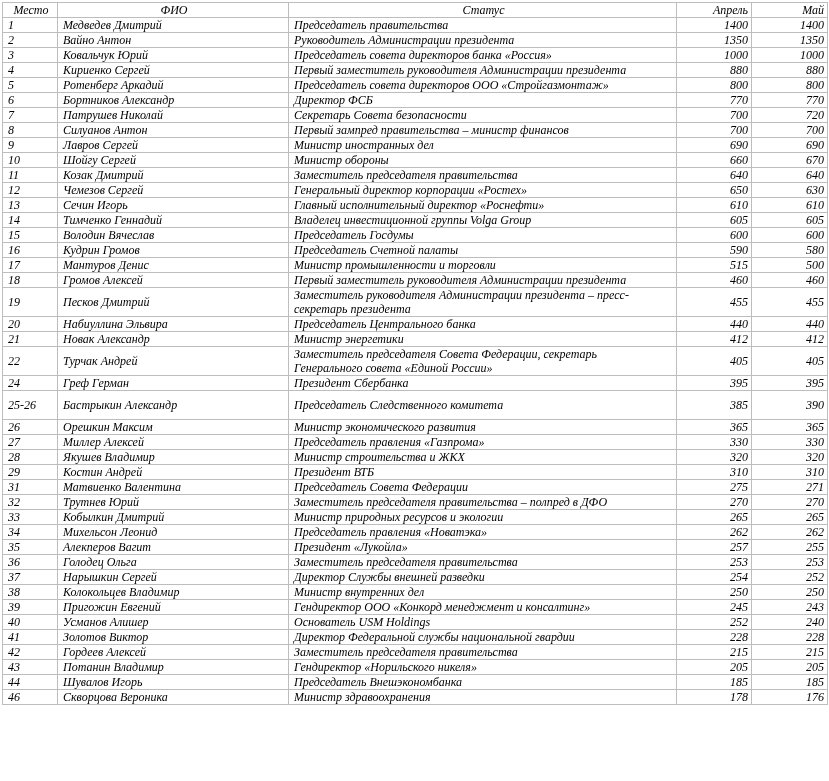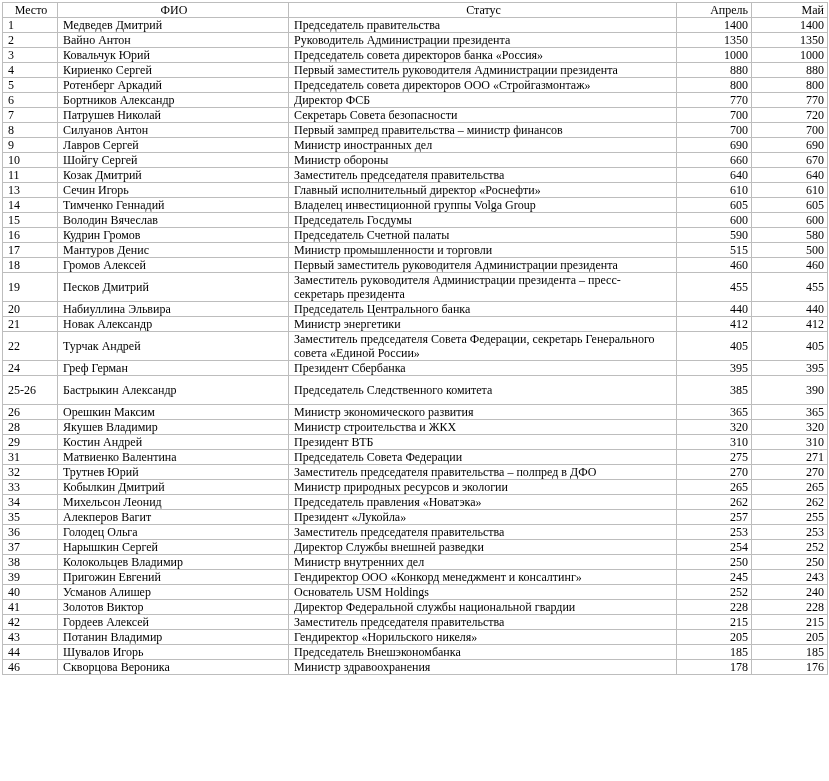--- a/index.html
+++ b/index.html
@@ -10,20 +10,21 @@
     body {
       width: 829px;
       height: 781px;
       overflow: hidden;
       font-family: "Liberation Serif", "DejaVu Serif", serif;
       font-size: 12px;
       color: #000000;
     }
     .wrap {
       padding: 2px 0 0 2px;
+      font-style: italic;
     }
     table {
       border-collapse: collapse;
       table-layout: fixed;
       width: 825px;
     }
     col.c-place { width: 55px; }
     col.c-name { width: 231px; }
     col.c-status { width: 388px; }
     col.c-apr { width: 75px; }
@@ -149,20 +150,27 @@
           <td class="num">670</td>
         </tr>
         <tr>
           <td class="place">11</td>
           <td>Козак Дмитрий</td>
           <td class="status">Заместитель председателя правительства</td>
           <td class="num">640</td>
           <td class="num">640</td>
         </tr>
         <tr>
+          <td class="place">12</td>
+          <td>Чемезов Сергей</td>
+          <td class="status">Генеральный директор корпорации «Ростех»</td>
+          <td class="num">650</td>
+          <td class="num">630</td>
+        </tr>
+        <tr>
           <td class="place">13</td>
           <td>Сечин Игорь</td>
           <td class="status">Главный исполнительный директор «Роснефти»</td>
           <td class="num">610</td>
           <td class="num">610</td>
         </tr>
         <tr>
           <td class="place">14</td>
           <td>Тимченко Геннадий</td>
           <td class="status"> Владелец инвестиционной группы Volga Group</td>
@@ -240,20 +248,27 @@
           <td class="num">390</td>
         </tr>
         <tr>
           <td class="place">26</td>
           <td>Орешкин Максим</td>
           <td class="status">Министр экономического развития</td>
           <td class="num">365</td>
           <td class="num">365</td>
         </tr>
         <tr>
+          <td class="place">27</td>
+          <td>Миллер Алексей</td>
+          <td class="status"> Председатель правления «Газпрома»</td>
+          <td class="num">330</td>
+          <td class="num">330</td>
+        </tr>
+        <tr>
           <td class="place">28</td>
           <td>Якушев Владимир</td>
           <td class="status">Министр строительства и ЖКХ</td>
           <td class="num">320</td>
           <td class="num">320</td>
         </tr>
         <tr>
           <td class="place">29</td>
           <td>Костин Андрей</td>
           <td class="status"> Президент ВТБ</td>

